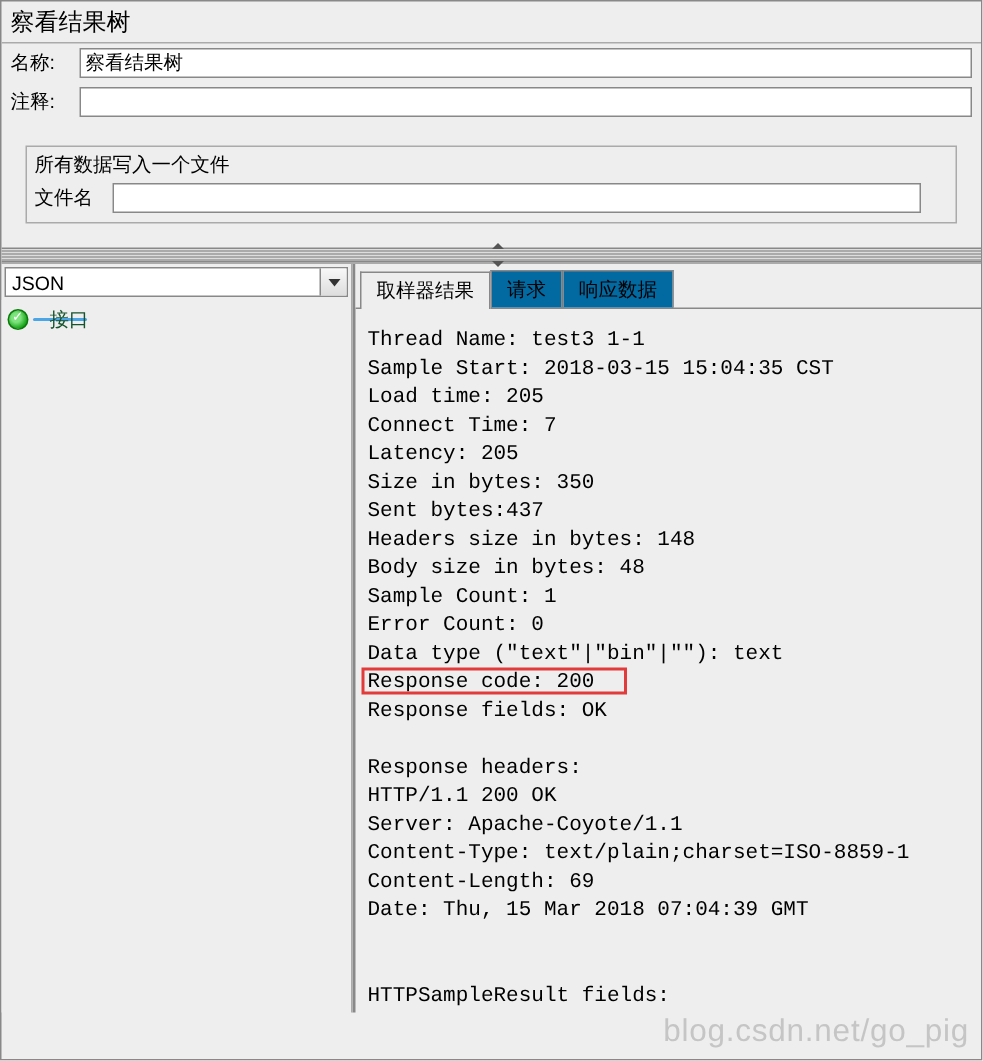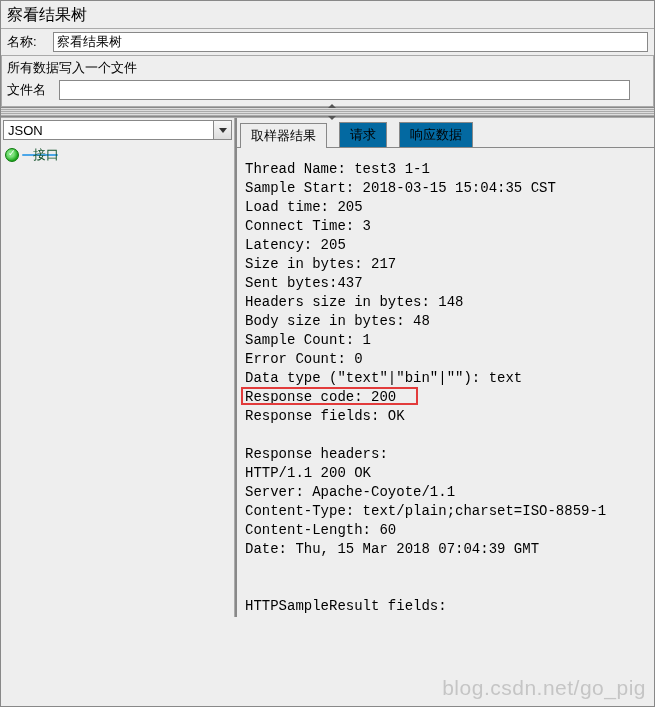--- a/index.html
+++ b/index.html
@@ -33,21 +33,21 @@
   .text-input {
     flex: 1;
     border: 1px solid #888;
     background: #fff;
     height: 20px;
     padding: 1px 3px;
     font-family: inherit;
     font-size: 13px;
   }
   .file-section {
-    margin: 0;
+    margin: 16px;
     border: 1px solid #aaa;
     padding: 3px 23px 6px 5px;
   }
   .file-section .sect-label { margin-bottom: 3px; }
   .file-row { display: flex; align-items: center; gap: 4px; }
   .file-row label { min-width: 48px; }
 
   .drag-handle {
     height: 10px;
     background: repeating-linear-gradient(0deg,#aaa 0px,#aaa 1px,#ddd 1px,#ddd 2px);
@@ -174,21 +174,21 @@
     display: flex;
     flex-direction: column;
     background: #eeeeee;
     border-left: 2px solid #888;
   }
   .tabs {
     display: flex;
     align-items: flex-end;
     padding-top: 4px;
     padding-left: 3px;
-    gap: 12px;
+    gap: 0;
     border-bottom: 1px solid #888;
     background: #eeeeee;
   }
   .tab {
     border: 1px solid #888;
     border-bottom: none;
     background: #eeeeee;
     padding: 3px 10px;
     font-size: 13px;
     margin-right: 0;
@@ -231,20 +231,24 @@
 
 <div class="window">
 
   <div class="title-area">察看结果树</div>
 
   <div class="form-row">
     <label>名称:</label>
     <input class="text-input" value="察看结果树" style="">
   </div>
 
+  <div class="form-row">
+    <label>注释:</label>
+    <input class="text-input" value="" style="">
+  </div>
 
   <div class="file-section">
     <div class="sect-label">所有数据写入一个文件</div>
     <div class="file-row">
       <label>文件名</label>
       <input class="text-input" value="" style="">
     </div>
   </div>
 
   <div class="drag-handle"></div>
@@ -270,37 +274,37 @@
 
     <div class="right-pane">
       <div class="tabs">
         <div class="tab active">取样器结果</div>
         <div class="tab">请求</div>
         <div class="tab">响应数据</div>
       </div>
       <div class="results-body" id="results-body"><span>Thread Name: test3 1-1</span>
 <span>Sample Start: 2018-03-15 15:04:35 CST</span>
 <span>Load time: 205</span>
-<span>Connect Time: 3</span>
+<span>Connect Time: 7</span>
 <span>Latency: 205</span>
-<span>Size in bytes: 217</span>
+<span>Size in bytes: 350</span>
 <span>Sent bytes:437</span>
 <span>Headers size in bytes: 148</span>
 <span>Body size in bytes: 48</span>
 <span>Sample Count: 1</span>
 <span>Error Count: 0</span>
 <span>Data type ("text"|"bin"|""): text</span>
 <span>Response code: 200</span>
 <span>Response fields: OK</span>
 <span></span>
 <span>Response headers:</span>
 <span>HTTP/1.1 200 OK</span>
 <span>Server: Apache-Coyote/1.1</span>
 <span>Content-Type: text/plain;charset=ISO-8859-1</span>
-<span>Content-Length: 60</span>
+<span>Content-Length: 69</span>
 <span>Date: Thu, 15 Mar 2018 07:04:39 GMT</span>
 <span></span>
 <span></span>
 <span>HTTPSampleResult fields:</span>
 
 
 <div class="highlight-box" style="left: 4px; top: 239px; width: 177.234px; height: 18px;"></div></div>
     </div>
 
   </div>

